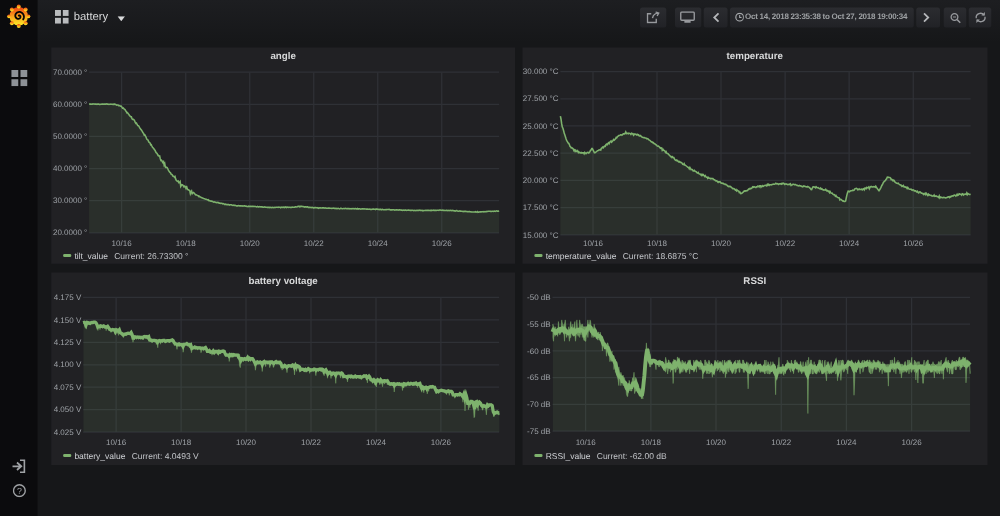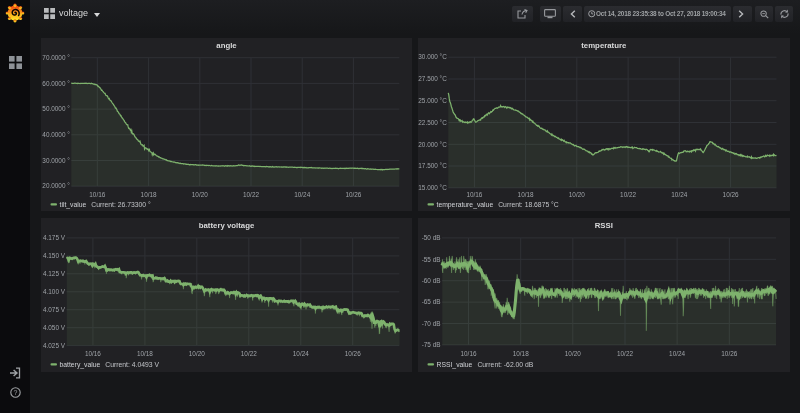--- a/index.html
+++ b/index.html
@@ -55,21 +55,21 @@
  <text x="5.5" y="8" font-size="7" fill="#9fa2a5" text-anchor="middle" font-family="Liberation Sans">?</text>
 </svg>
 
 
 <svg style="left:44px;top:7.5px;z-index:4" width="11" height="11" viewBox="0 0 13 13" fill="#b9bbbd">
  <rect x="0" y="0" width="5.6" height="5.6"></rect>
     <rect x="7.4" y="0" width="5.6" height="5.6"></rect>
  <rect x="0" y="7.4" width="5.6" height="5.6"></rect>
     <rect x="7.4" y="7.4" width="5.6" height="5.6"></rect>
 </svg>
-<div class="gtxt" style="position:absolute;left:59px;top:8px;z-index:4;font-size:9px;color:#d8d9da;font-weight:500">voltage</div>
+<div class="gtxt" style="position:absolute;left:59px;top:8px;z-index:4;font-size:9px;color:#d8d9da;font-weight:500">battery</div>
 <svg style="left:93.5px;top:13px;z-index:4" width="6" height="4" viewBox="0 0 6 4">
  <path d="M0,0 L6,0 L3,4 Z" fill="#d8d9da"></path>
   </svg>
 
 
 <div class="nbtn" style="left:512px;width:20.5px"></div>
 <div class="nbtn" style="left:539.5px;width:21px"></div>
 <div class="nbtn" style="left:563px;width:19px"></div>
 <div class="nbtn" style="left:584px;width:147px"></div>
 <div class="nbtn" style="left:733px;width:19px"></div>

